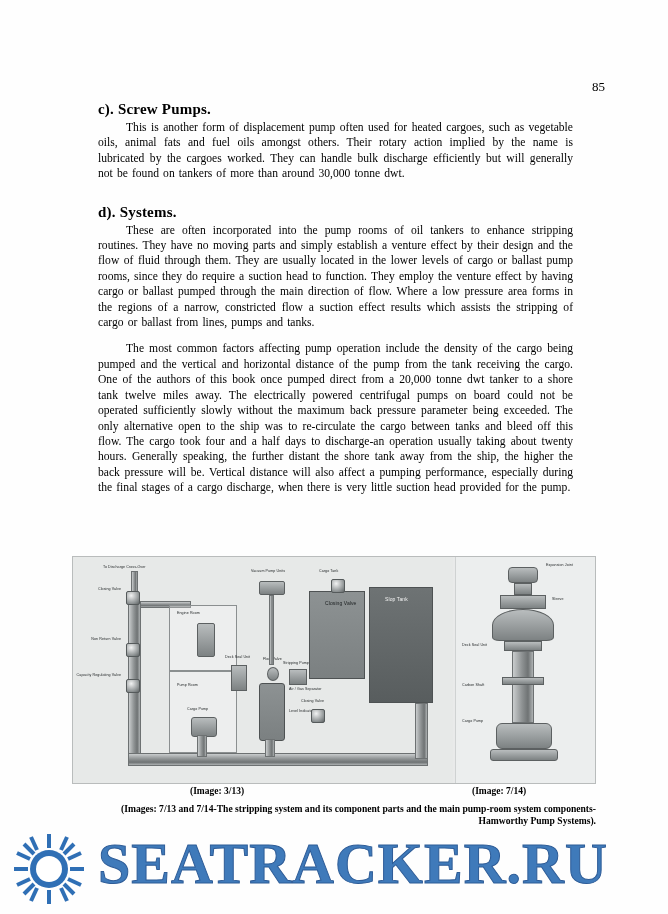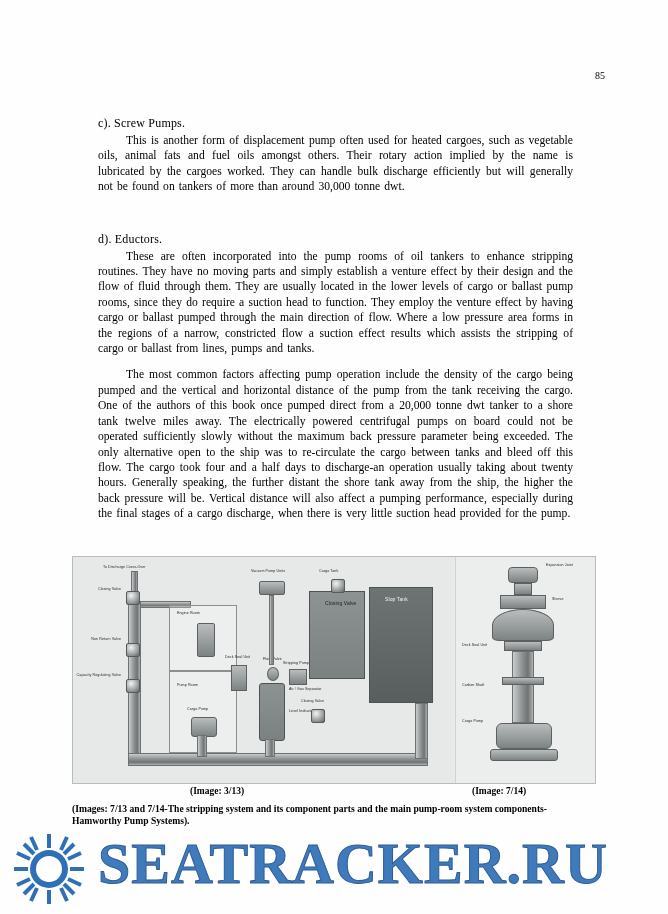--- a/index.html
+++ b/index.html
@@ -34,34 +34,34 @@
     left: 0;
     width: 668px;
     text-align: center;
     font-size: 12.5px;
     letter-spacing: 0.3px;
     font-family: "Liberation Serif", serif;
   }
   .page-number {
     position: absolute;
     right: 63px;
-    top: 0;
-    font-size: 10px;
+    top: 9px;
+    font-size: 13px;
     text-align: center;
   }
   .content {
     position: absolute;
     left: 98px;
     top: 98px;
     width: 475px;
   }
   .sec-head {
-    font-weight: normal;
-    font-size: 12px;
-    margin: 18px 0 2px 0;
+    font-weight: bold;
+    font-size: 15px;
+    margin: 3px 0 2px 0;
     letter-spacing: 0.2px;
   }
   p.body-par {
     margin: 0 0 11px 0;
     font-size: 11.6px;
     line-height: 15.4px;
     text-align: justify;
     text-indent: 28px;
     word-spacing: 1.2px;
   }
@@ -168,21 +168,21 @@
     left: 400px;
     font-size: 9.5px;
     font-weight: bold;
     font-family: Liberation Serif, serif;
   }
   .fig-legend {
     position: absolute;
     top: 803px;
     left: 72px;
     width: 524px;
-    text-align: left;
+    text-align: right;
     font-size: 9.6px;
     font-weight: bold;
     line-height: 12px;
   }
   
   .watermark {
     position: absolute;
     left: 0;
     top: 824px;
     width: 668px;
@@ -218,21 +218,21 @@
     <div class="page-number">85</div>
   </div>
 
   <div class="content">
 
     <div class="sec-head">c). Screw Pumps.</div>
     <p class="body-par">This is another form of displacement pump often used for heated cargoes, such as vegetable oils, animal fats and fuel oils amongst others. Their rotary action implied by the name is lubricated by the cargoes worked. They can handle bulk discharge efficiently but will generally not be found on tankers of more than around 30,000 tonne dwt.</p>
 
     <div class="gap"></div>
 
-    <div class="sec-head">d). Eductors.</div>
+    <div class="sec-head">d). Systems.</div>
     <p class="body-par">These are often incorporated into the pump rooms of oil tankers to enhance stripping routines. They have no moving parts and simply establish a venture effect by their design and the flow of fluid through them. They are usually located in the lower levels of cargo or ballast pump rooms, since they do require a suction head to function. They employ the venture effect by having cargo or ballast pumped through the main direction of flow. Where a low pressure area forms in the regions of a narrow, constricted flow a suction effect results which assists the stripping of cargo or ballast from lines, pumps and tanks.</p>
     <p class="body-par">The most common factors affecting pump operation include the density of the cargo being pumped and the vertical and horizontal distance of the pump from the tank receiving the cargo. One of the authors of this book once pumped direct from a 20,000 tonne dwt tanker to a shore tank twelve miles away. The electrically powered centrifugal pumps on board could not be operated sufficiently slowly without the maximum back pressure parameter being exceeded. The only alternative open to the ship was to re-circulate the cargo between tanks and bleed off this flow. The cargo took four and a half days to discharge-an operation usually taking about twenty hours. Generally speaking, the further distant the shore tank away from the ship, the higher the back pressure will be. Vertical distance will also affect a pumping performance, especially during the final stages of a cargo discharge, when there is very little suction head provided for the pump.</p>
   </div>
 
   <div class="figure">
 
     <div class="fig-left">
 
       <div class="lbl" style="left:30px; top:8px;">To Discharge Cross-Over</div>
       <div class="pipe-v" style="left:58px; top:14px; width:7px; height:30px;"></div>

